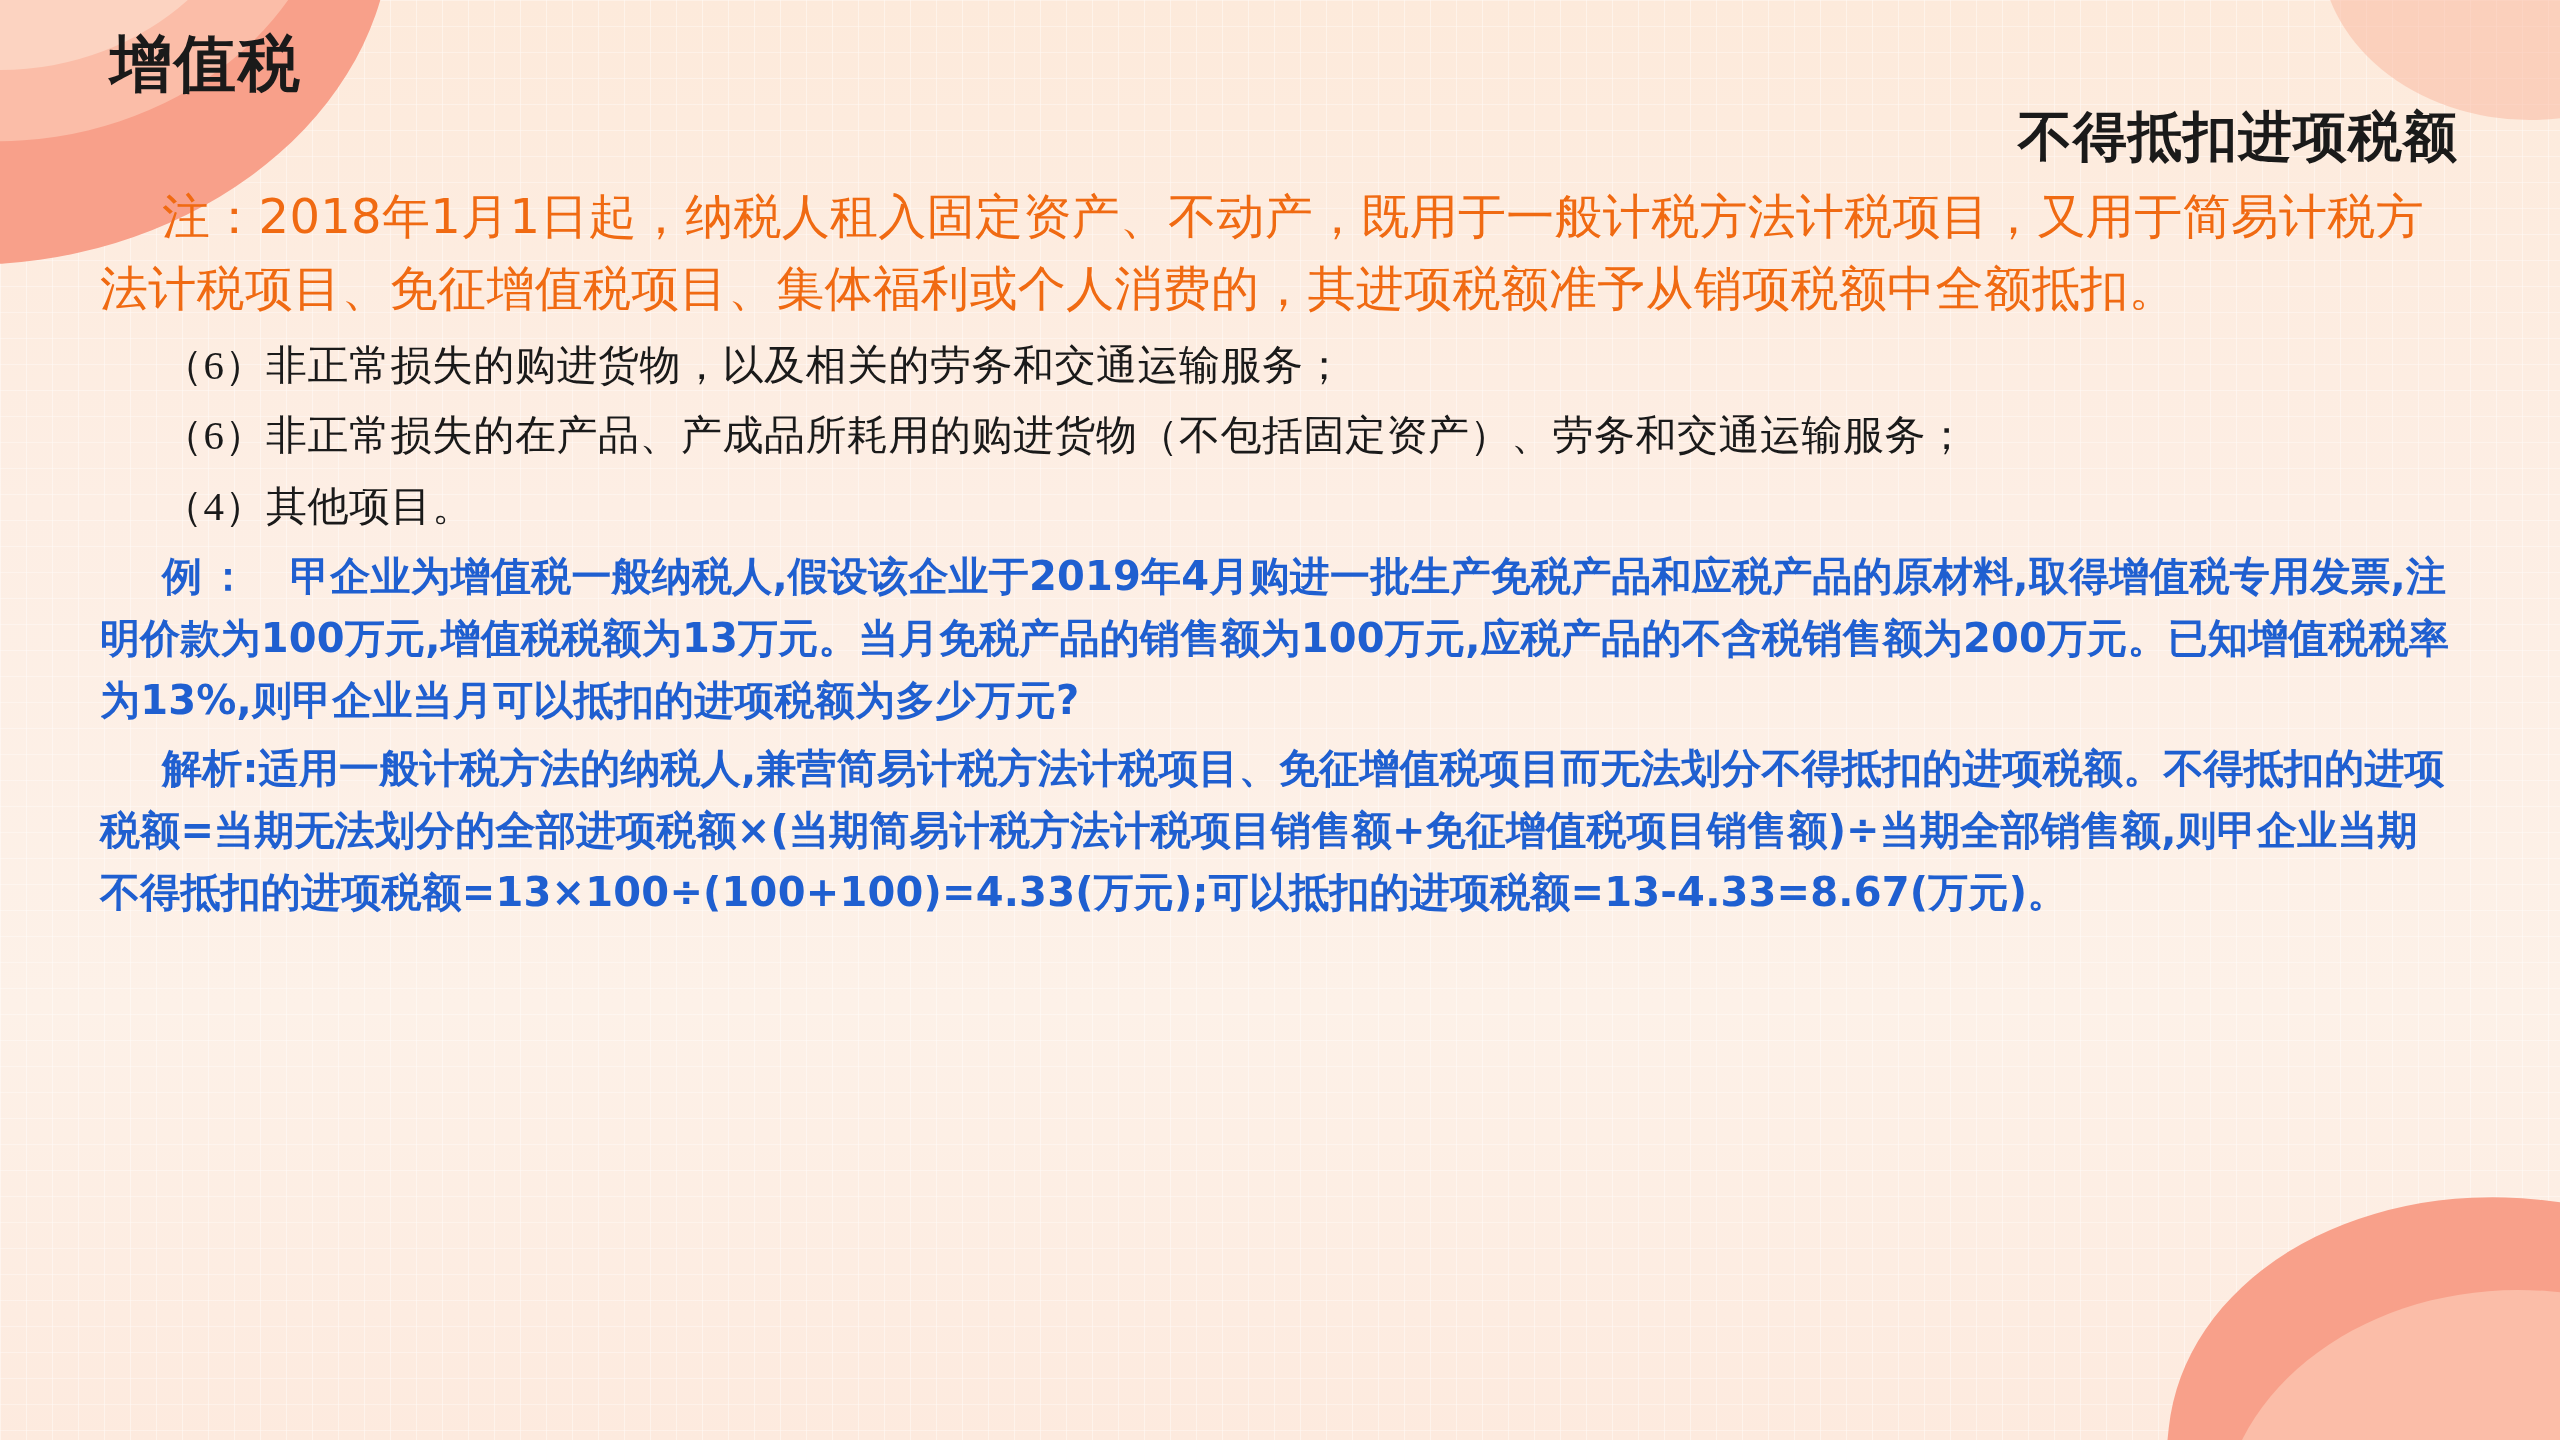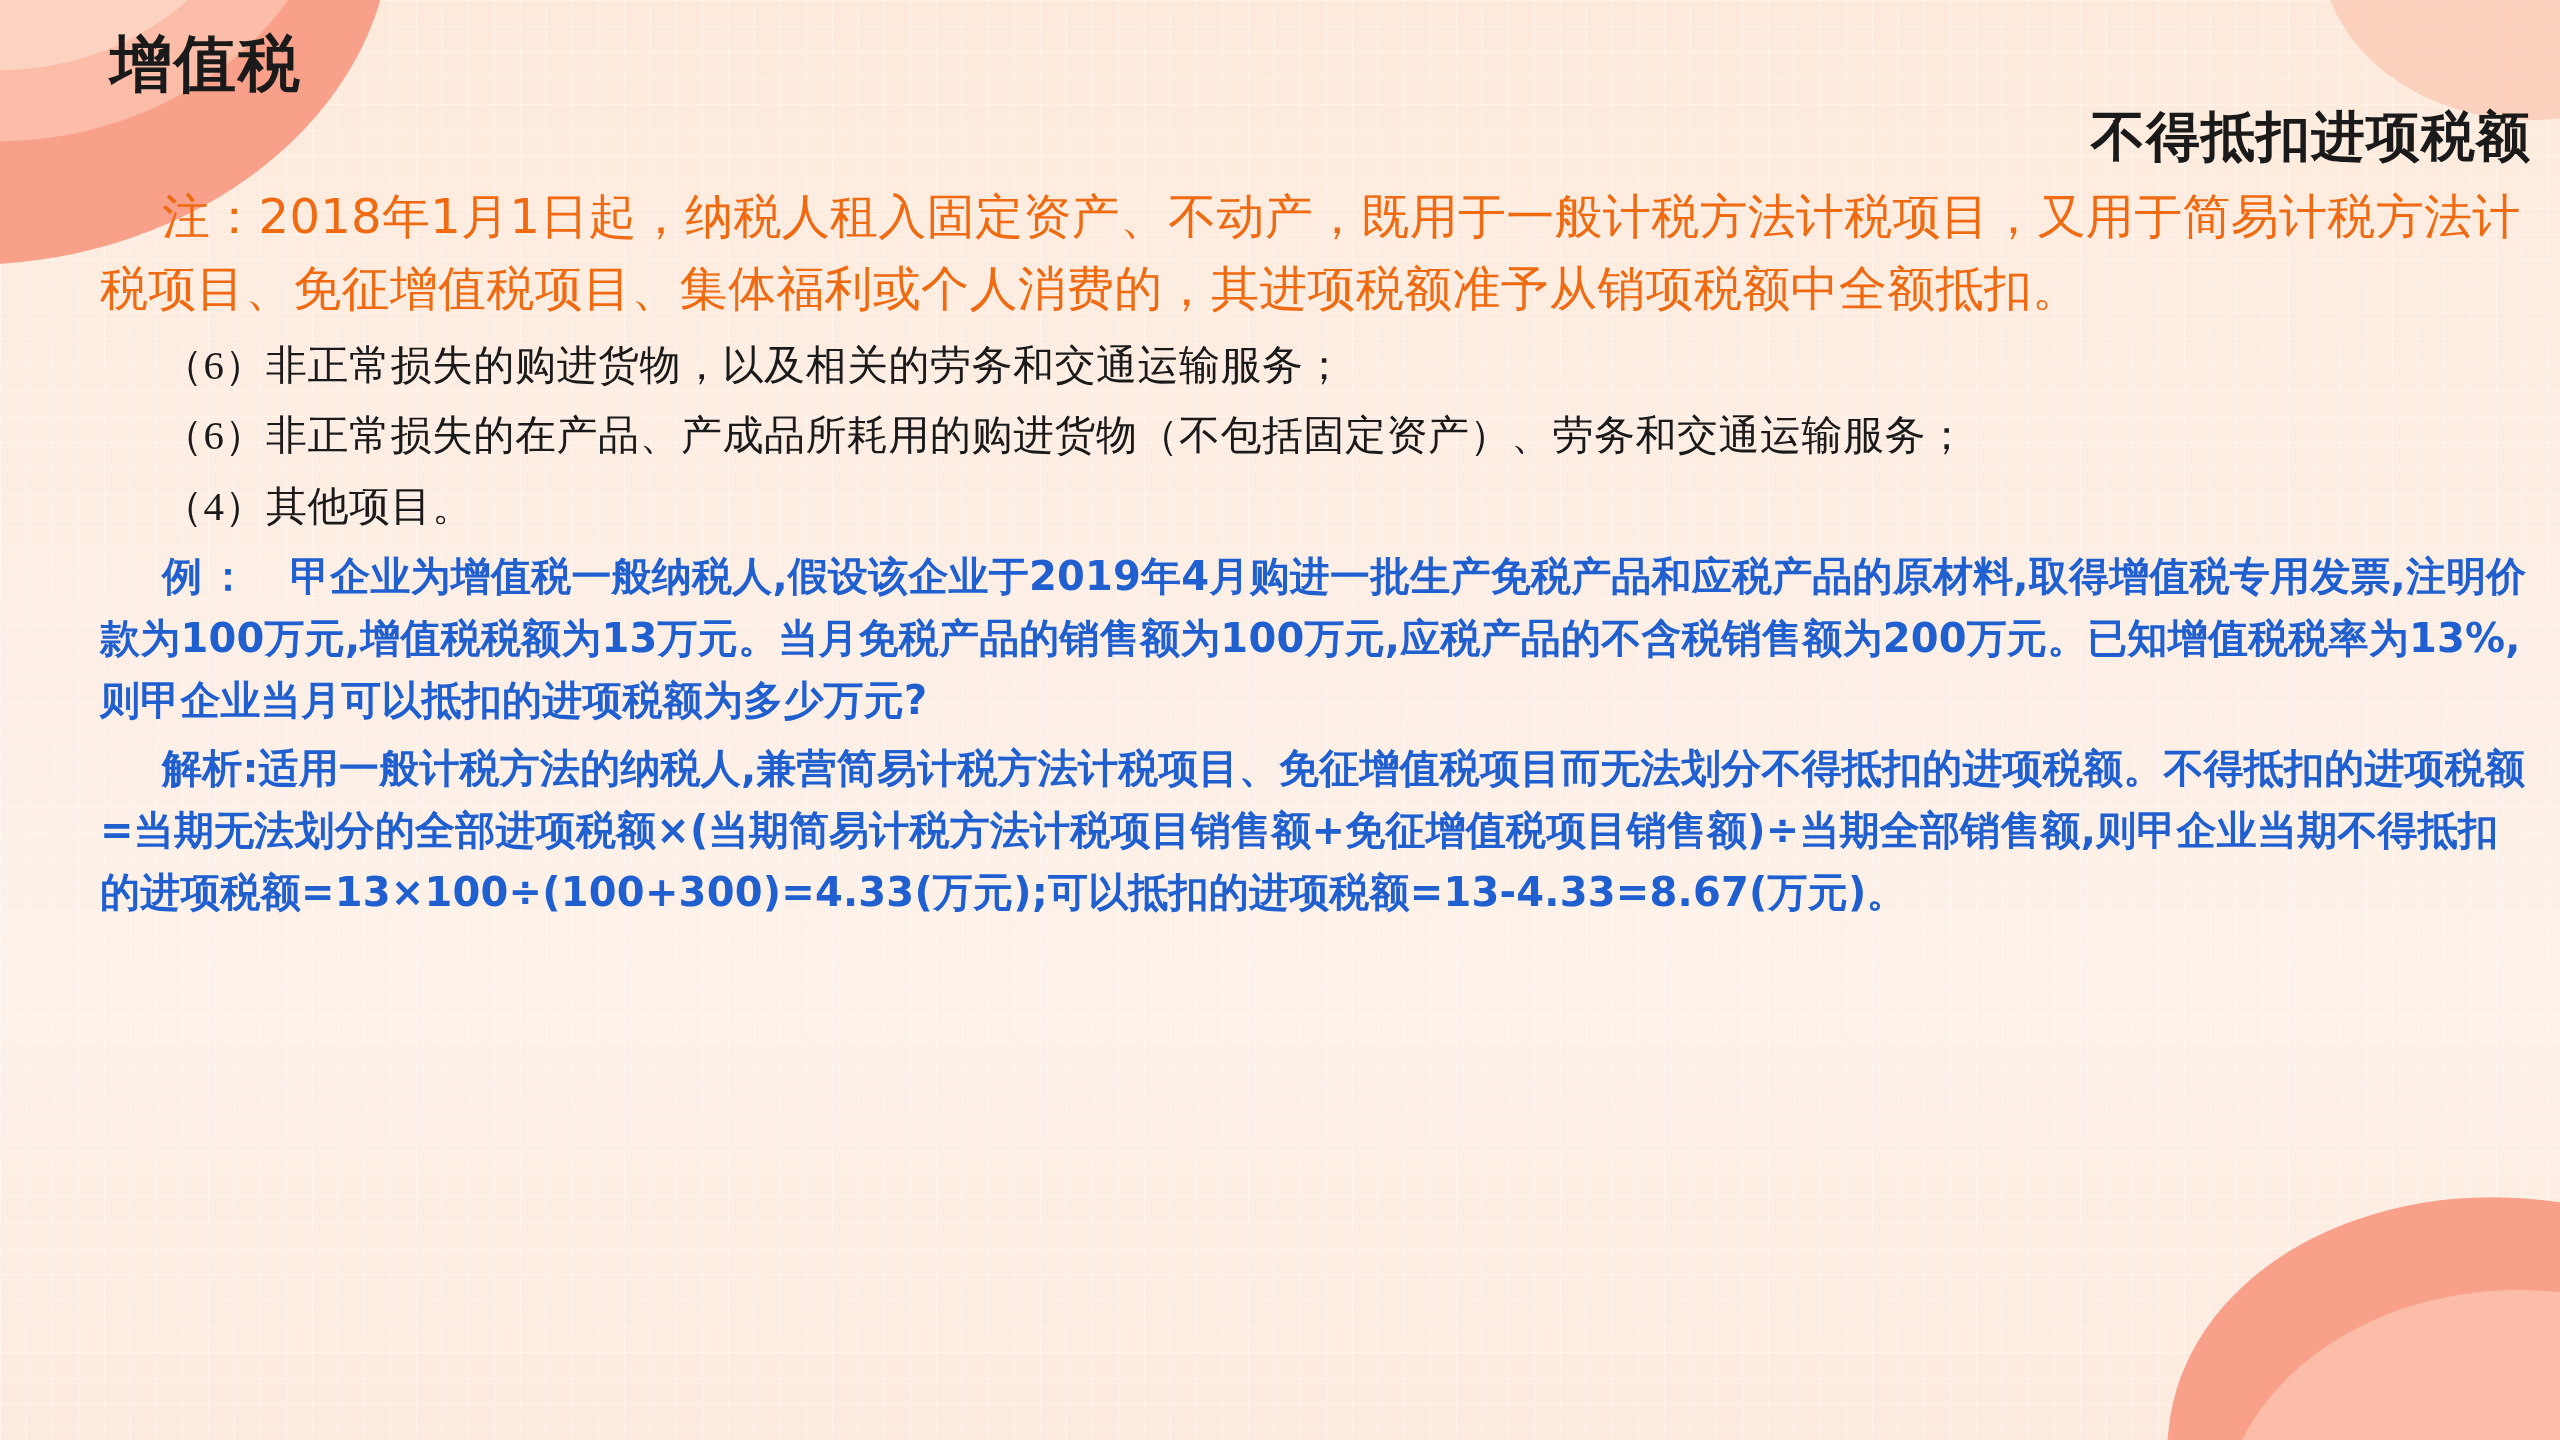--- a/index.html
+++ b/index.html
@@ -89,21 +89,21 @@
     border-radius: 0 0 60% 60% / 0 0 80% 80%;
   }
 
   
   .content {
     position: absolute;
     top: 0;
     left: 0;
     width: 2560px;
     height: 1440px;
-    padding: 28px 29px 0 100px;
+    padding: 28px 102px 0 100px;
     box-sizing: border-box;
   }
 
   .title-main {
     font-size: 62px;
     font-weight: bold;
     color: #1a1a1a;
     font-family: "DejaVu Sans", "Liberation Sans", sans-serif;
     letter-spacing: 2px;
     line-height: 1.15;
@@ -183,15 +183,15 @@
     <p class="note">注：2018年1月1日起，纳税人租入固定资产、不动产，既用于一般计税方法计税项目，又用于简易计税方法计税项目、免征增值税项目、集体福利或个人消费的，其进项税额准予从销项税额中全额抵扣。</p>
 
     <p class="para indent">（6）非正常损失的购进货物，以及相关的劳务和交通运输服务；</p>
     <p class="para indent">（6）非正常损失的在产品、产成品所耗用的购进货物（不包括固定资产）、劳务和交通运输服务；</p>
     <p class="para indent">（4）其他项目。</p>
 
     <p class="blue indent">
       <span class="label">例：</span><span class="gap"></span><span>甲企业为增值税一般纳税人,假设该企业于2019年4月购进一批生产免税产品和应税产品的原材料,取得增值税专用发票,注明价款为100万元,增值税税额为13万元。当月免税产品的销售额为100万元,应税产品的不含税销售额为200万元。已知增值税税率为13%,则甲企业当月可以抵扣的进项税额为多少万元?</span>
     </p>
 
-    <p class="blue indent">解析:适用一般计税方法的纳税人,兼营简易计税方法计税项目、免征增值税项目而无法划分不得抵扣的进项税额。不得抵扣的进项税额=当期无法划分的全部进项税额×(当期简易计税方法计税项目销售额+免征增值税项目销售额)÷当期全部销售额,则甲企业当期不得抵扣的进项税额=13×100÷(100+300)=4.33(万元);可以抵扣的进项税额=13-4.33=8.67(万元)。</p>
+    <p class="blue indent">解析:适用一般计税方法的纳税人,兼营简易计税方法计税项目、免征增值税项目而无法划分不得抵扣的进项税额。不得抵扣的进项税额=当期无法划分的全部进项税额×(当期简易计税方法计税项目销售额+免征增值税项目销售额)÷当期全部销售额,则甲企业当期不得抵扣的进项税额=13×100÷(100+100)=4.33(万元);可以抵扣的进项税额=13-4.33=8.67(万元)。</p>
   </div>
 </div>
 
 </body></html>

